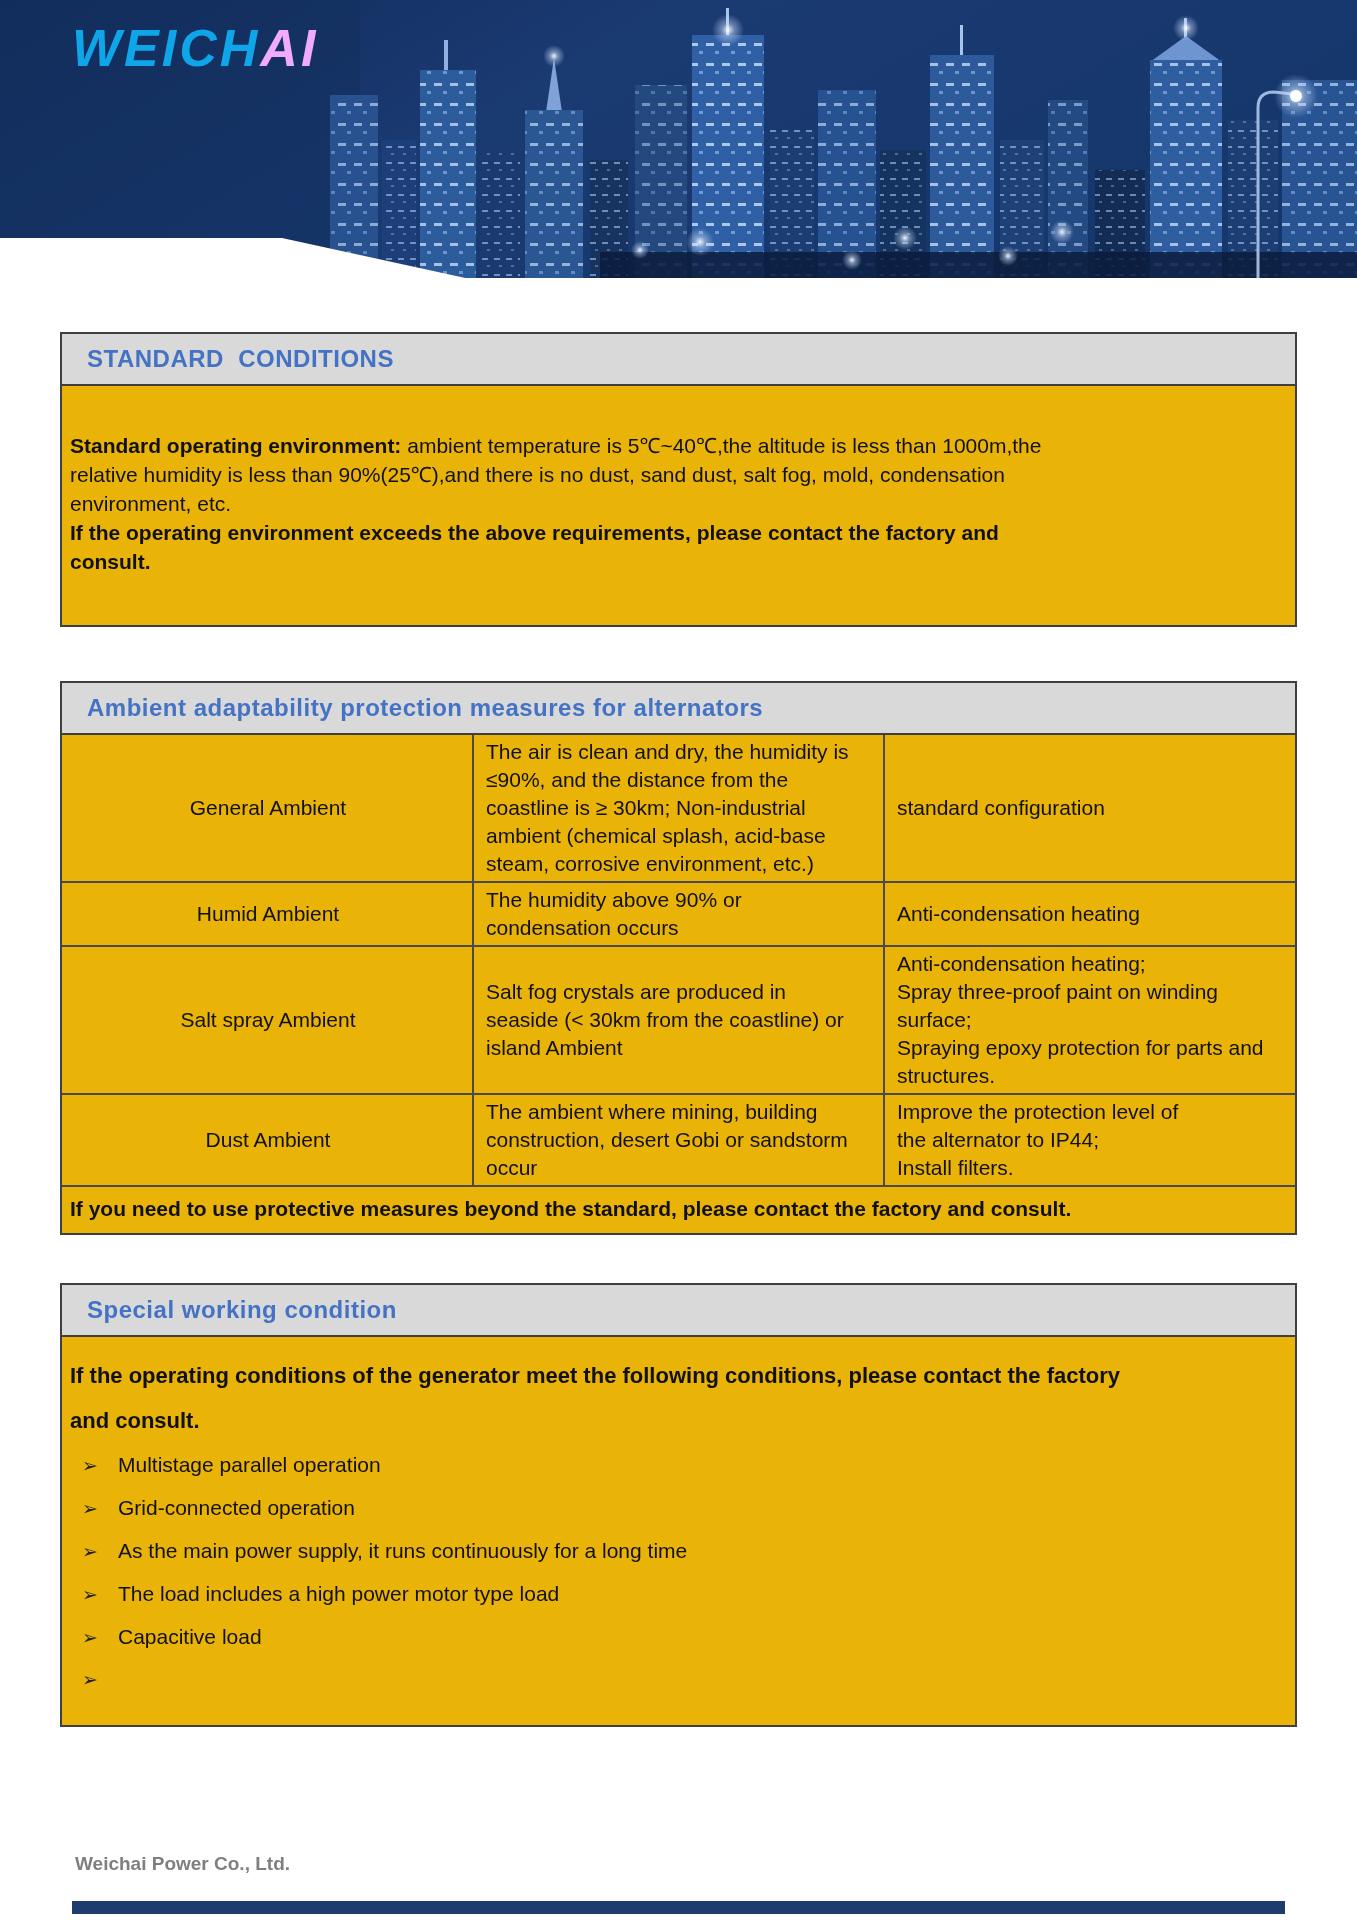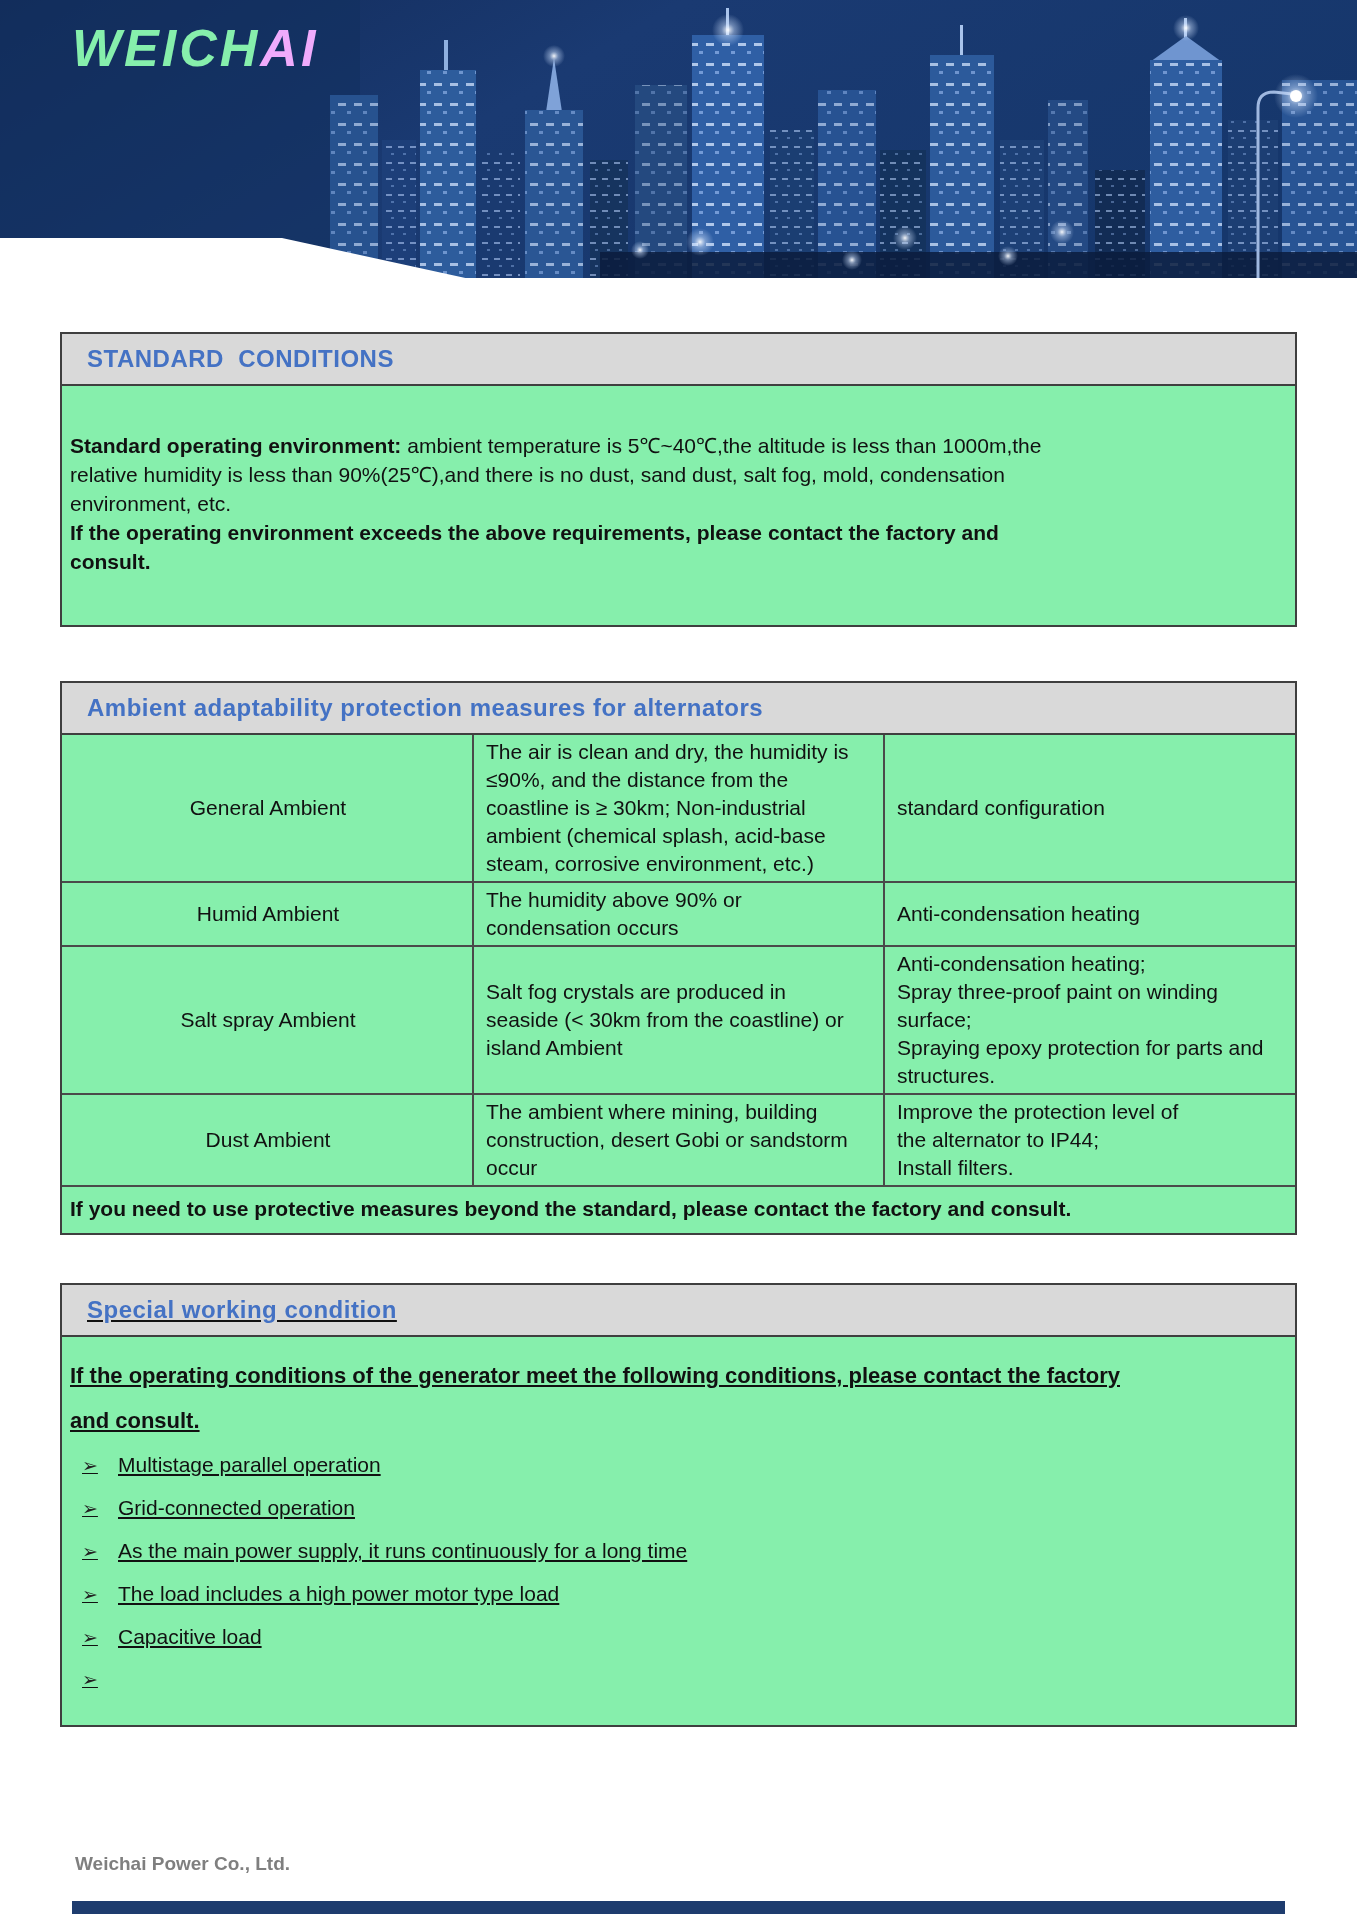--- a/index.html
+++ b/index.html
@@ -14,25 +14,25 @@
   .hero svg{display:block;width:100%;height:100%;}
   .hero-cut{
     position:absolute;left:0;top:238px;width:470px;height:41px;background:#ffffff;
     clip-path:polygon(0 0,60% 0,100% 100%,0 100%);
   }
   .logo{
     position:absolute;left:72px;top:22px;
     font-size:52px;font-weight:900;font-style:italic;letter-spacing:3px;
     line-height:1;user-select:none;
   }
-  .logo .lw{color:#86efac;}
+  .logo .lw{color:#0ea5e9;}
   .logo .lr{color:#f0abfc;}
   
   .box{
-    margin:0 60px;border:2px solid #3f3f3f;background:#86efac;
+    margin:0 60px;border:2px solid #3f3f3f;background:#eab308;
   }
   .box-titlebar{
     height:50px;background:#d9d9d9;border-bottom:2px solid #3f3f3f;
     display:flex;align-items:center;padding-left:25px;
   }
   .box-title{
     color:#4472c4;font-size:24px;font-weight:bold;letter-spacing:.5px;white-space:pre-wrap;
   }
   .box1{margin-top:54px;}
   .box-body{padding:16px 14px 20px 8px;font-size:21px;line-height:29px;}
@@ -49,21 +49,21 @@
   .amb-table tr td:last-child{border-right:none;}
   .amb-table tr:first-child td{border-top:none;}
   .amb-table tr:last-child td{border-bottom:none;}
   .col-type{width:21.2%;}
   .col-desc{width:38.6%;}
   .col-meas{width:40.2%;}
   .th-row td{height:40px;text-align:center;padding:2px 4px;white-space:pre-wrap;}
   .cell-type{text-align:center;}
   .footnote-row td{font-weight:bold;padding:8px 8px 10px 8px;border-radius:20px;}
   
-  .sbox{margin-top:48px;text-decoration:underline;}
+  .sbox{margin-top:48px;}
   .sbody{padding:16px 16px 14px 8px;}
   .intro{font-size:22px;font-weight:bold;line-height:45px;white-space:pre-line;}
   .bullets{margin-top:10px;}
   .bullet{display:flex;align-items:baseline;height:43px;font-size:21px;}
   .bullet .glyph{
     width:30px;flex:0 0 30px;margin-left:12px;color:#222;font-size:19px;
     font-family:"DejaVu Sans", sans-serif;
   }
   .bullet .btxt{padding-left:6px;}
   

